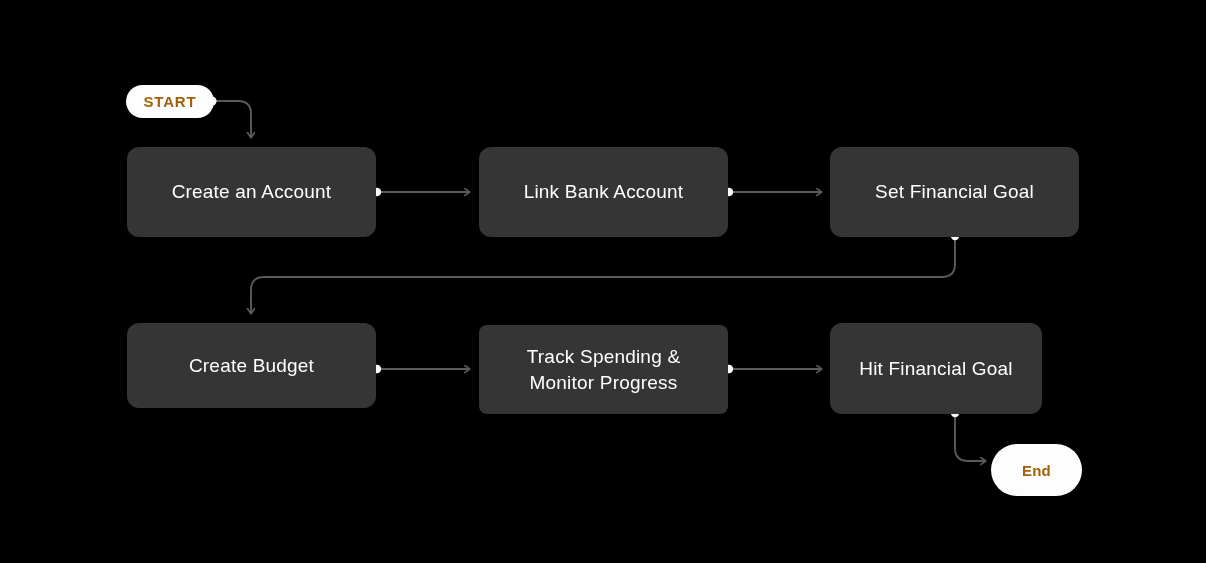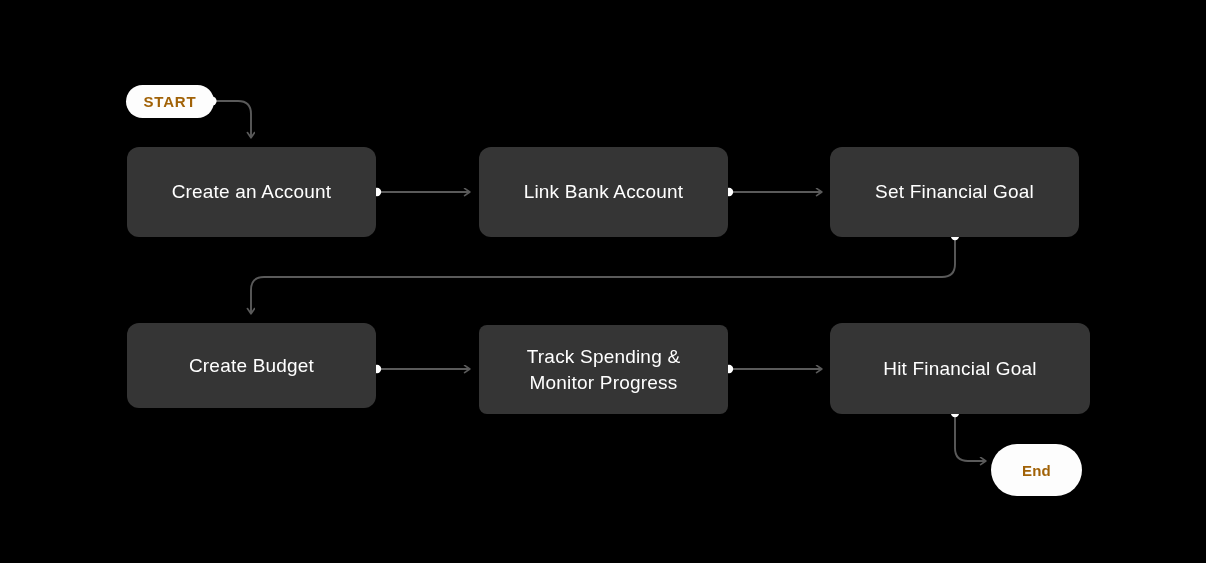--- a/index.html
+++ b/index.html
@@ -114,21 +114,21 @@
 
   <div class="node" style="left:127px; top:323px; width:249px; height:85px;">
     <span class="node-text">Create Budget</span>
   </div>
 
   <div class="node" style="left:479px; top:325px; width:249px; height:89px;border-radius:8px;">
     <span class="node-text">Track Spending &amp;
 Monitor Progress</span>
   </div>
 
-  <div class="node" style="left:830px; top:323px; width:260px; height:91px;text-align:center;">
+  <div class="node" style="left:830px; top:323px; width:212px; height:91px;text-align:center;">
     <span class="node-text">Hit Financial Goal</span>
   </div>
 
   <div class="terminal end-pill" style="left:991px; top:444px; width:91px; height:52px;">
     <span class="node-text">End</span>
   </div>
 
 </div>
 
 </body></html>

